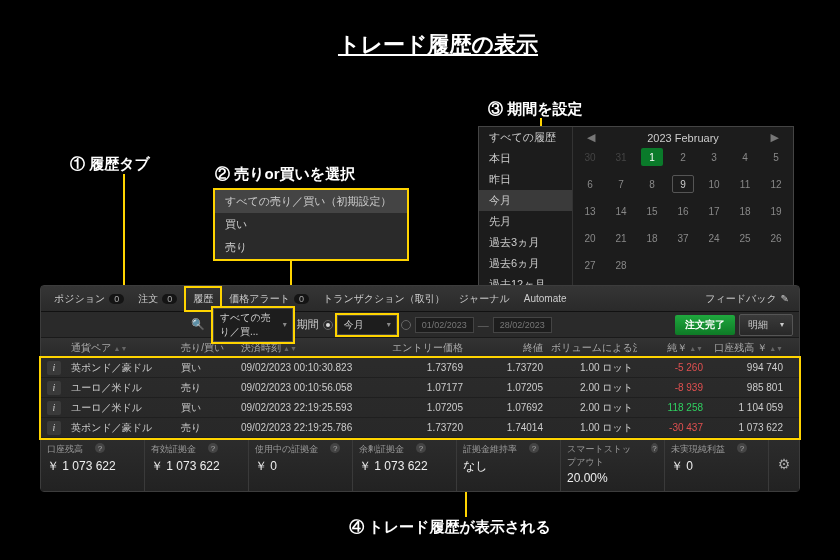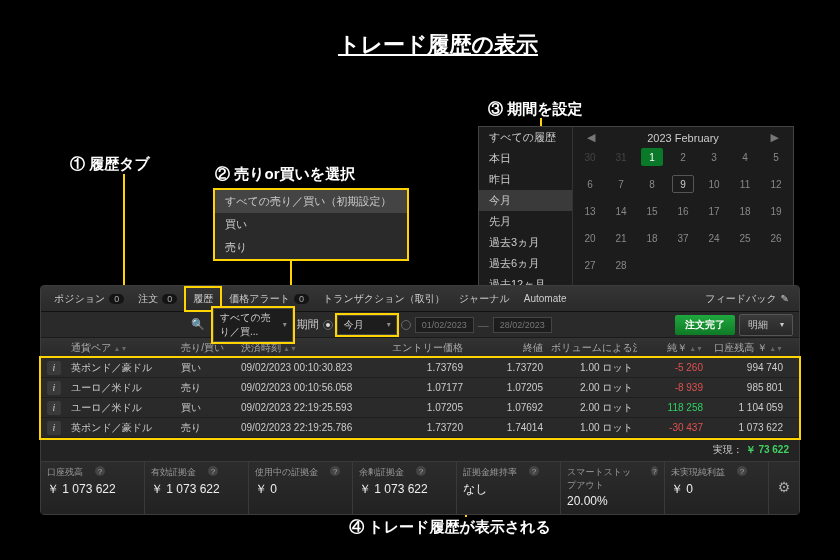--- a/index.html
+++ b/index.html
@@ -247,23 +247,20 @@
         <div class="cell c-side">売り</div>
         <div class="cell c-time">09/02/2023 22:19:25.786</div>
         <div class="cell c-entry">1.73720</div>
         <div class="cell c-close">1.74014</div>
         <div class="cell c-vol">1.00 ロット</div>
         <div class="cell c-net neg">-30 437</div>
         <div class="cell c-bal">1 073 622</div>
       </div>
     </div>
 
-  <div class="realized">
-    <span>実現：</span> <span class="val">￥ 73 622</span>
-  </div>
 
   <div class="footer" id="footer">
       <div class="fcell">
         <div class="lbl">
           <span>口座残高</span>
           <span class="qmark">?</span>
         </div>
         <div class="val">￥ 1 073 622</div>
       </div>
       <div class="fcell">

